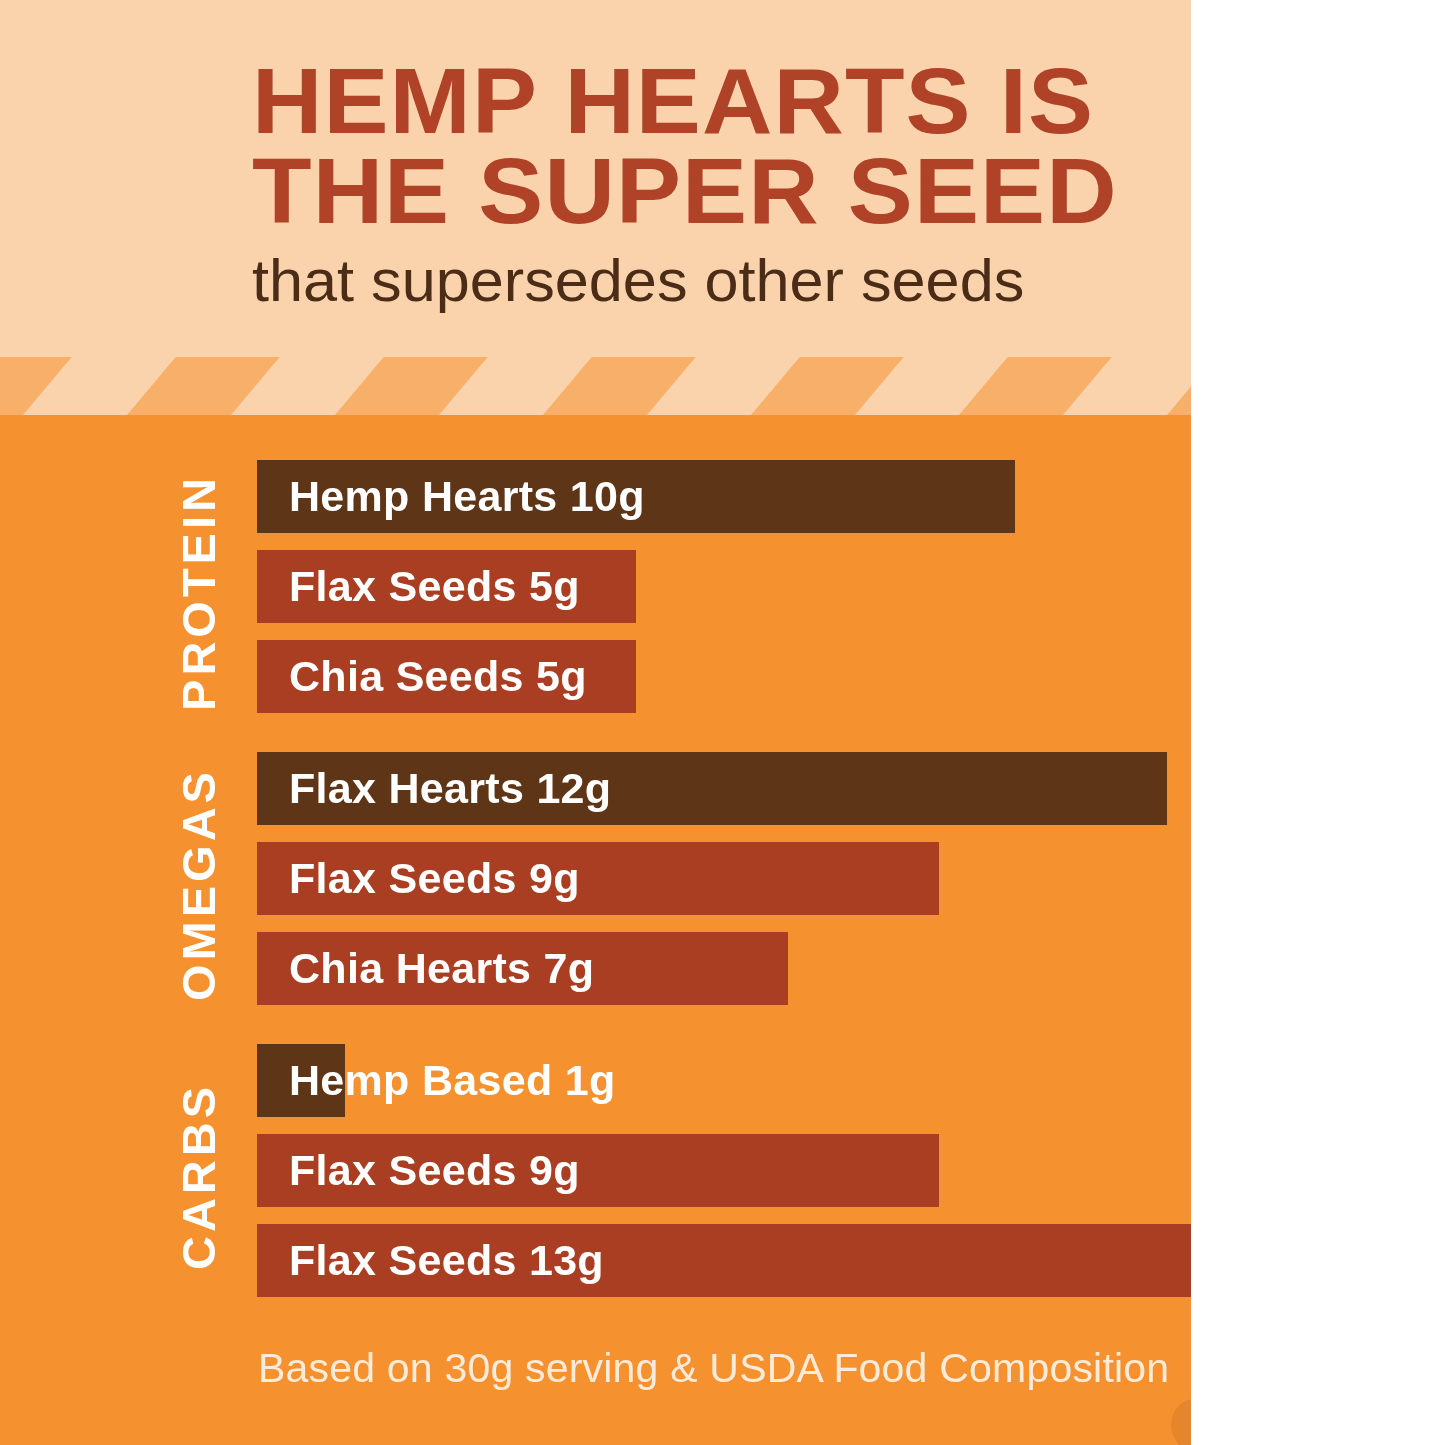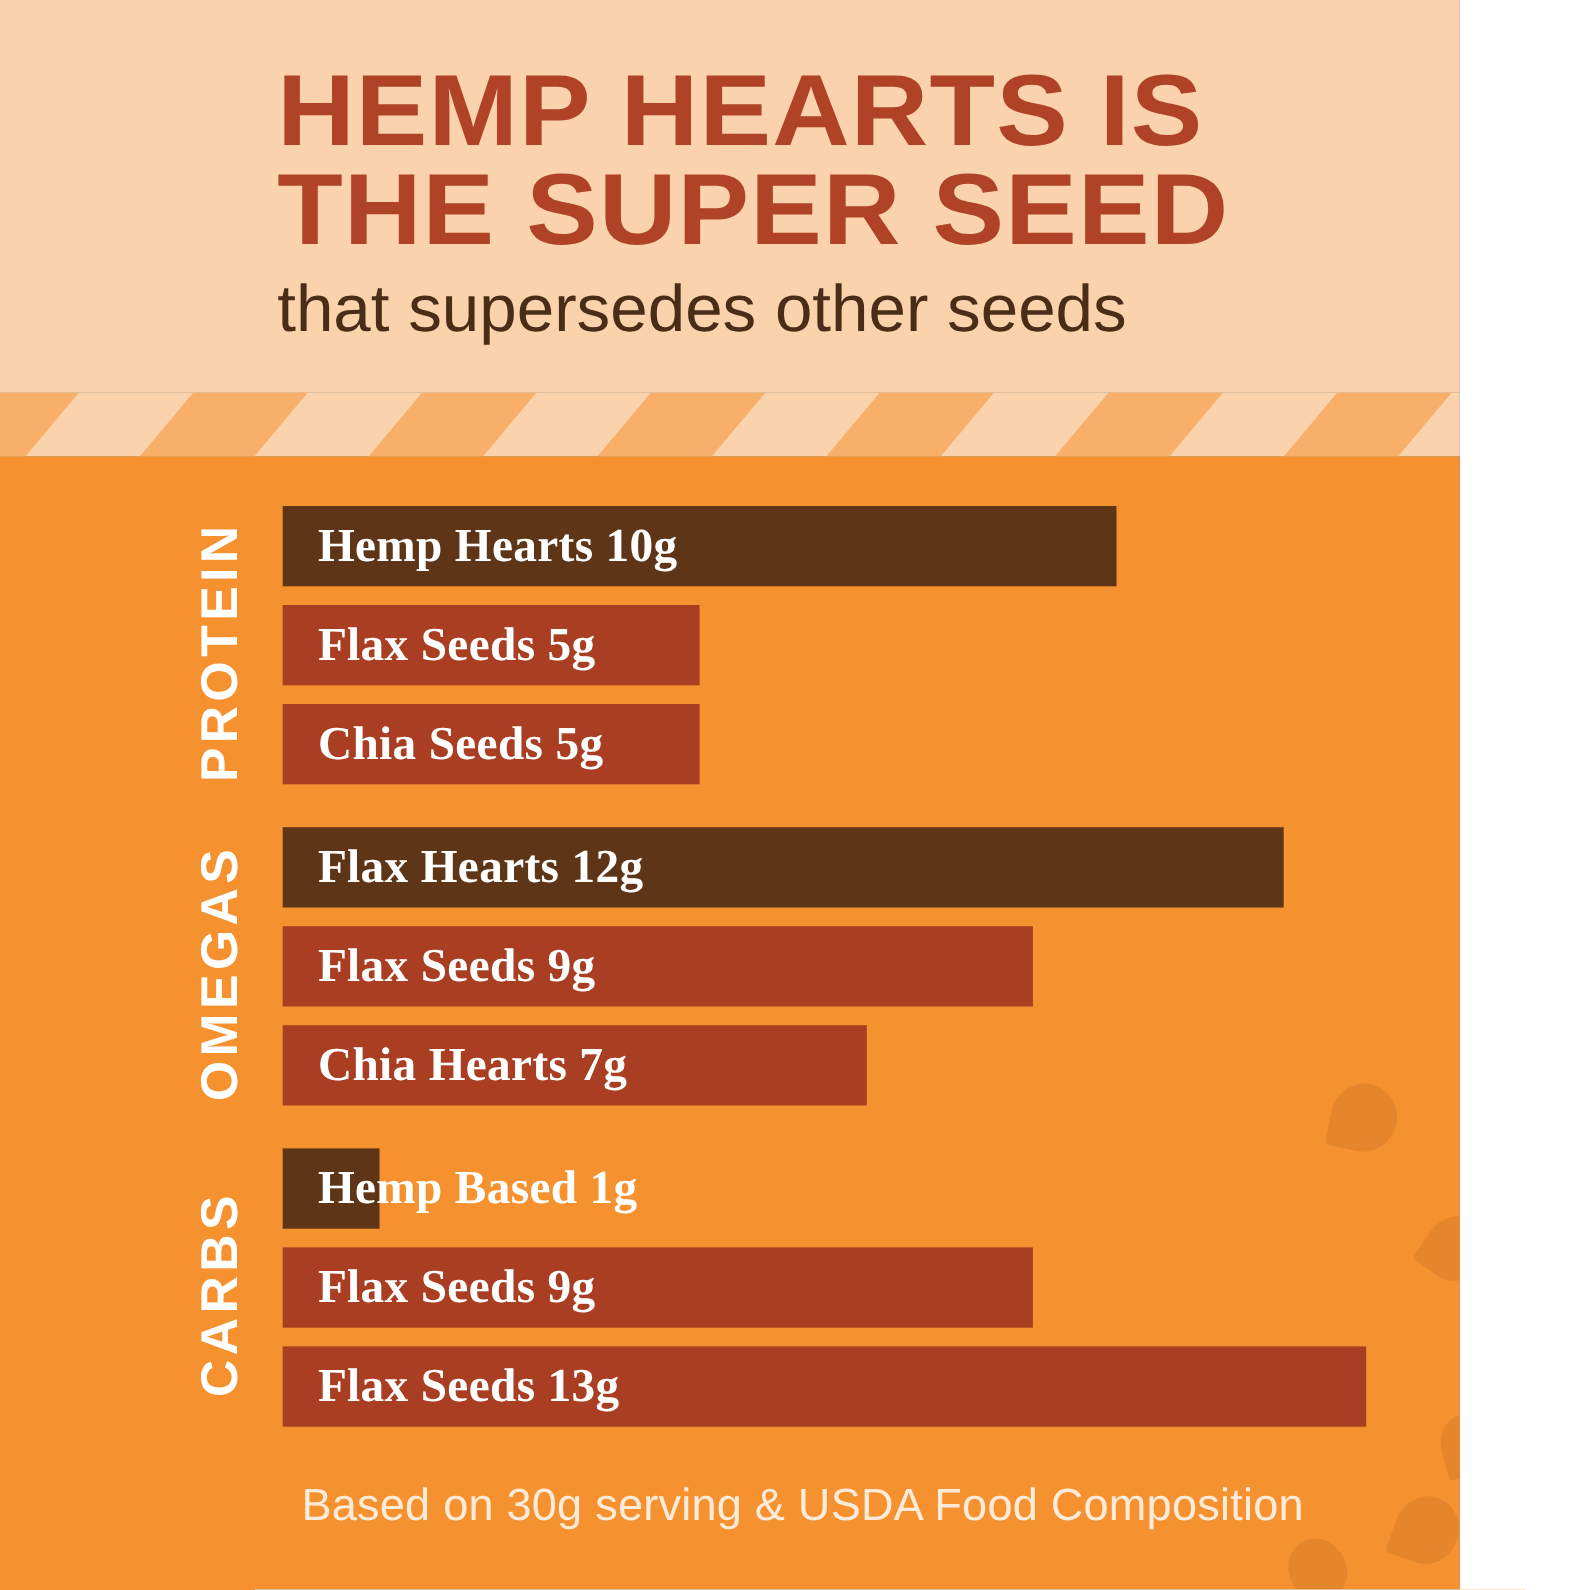--- a/index.html
+++ b/index.html
@@ -2,25 +2,25 @@
 <html><head>
 <meta charset="utf-8">
 <style>
   html, body {
     margin: 0;
     padding: 0;
     background: #ffffff;
   }
   #infographic {
     position: relative;
-    width: 1327px;
+    width: 1191px;
     height: 1445px;
     overflow: hidden;
     font-family: "Liberation Sans", sans-serif;
-    background: #737373;
+    background: #0ea5e9;
   }
 
   
   .header {
     position: absolute;
     left: 0; top: 0;
     width: 1445px;
     height: 357px;
     background: #FAD3AC;
     box-sizing: border-box;
@@ -125,38 +125,37 @@
   }
   .bar-hemp { background: #5E3517; }
   .bar-other { background: #A93E22; }
   .bar-label {
     position: absolute;
     left: 32px;
     top: 0;
     height: 73px;
     line-height: 73px;
     color: #FFFFFF;
-    font-family: Liberation Serif, serif;
+    font-family: Liberation Sans, sans-serif;
     font-weight: 700;
     font-size: 43px;
     letter-spacing: 0.3px;
     white-space: nowrap;
   }
 
   .footnote {
     position: absolute;
     left: 258px;
     top: 930px;
     color: #FDEBDA;
     font-family: "Liberation Sans Narrow", "Liberation Sans", sans-serif;
     font-weight: 400;
     font-size: 41px;
     letter-spacing: 0.2px;
     white-space: nowrap;
-    margin-left: 16px;
   }
 </style>
 </head>
 <body>
 
 <div id="infographic">
 
   <div class="header">
     <h1 class="headline">
       <span>HEMP HEARTS IS</span>

